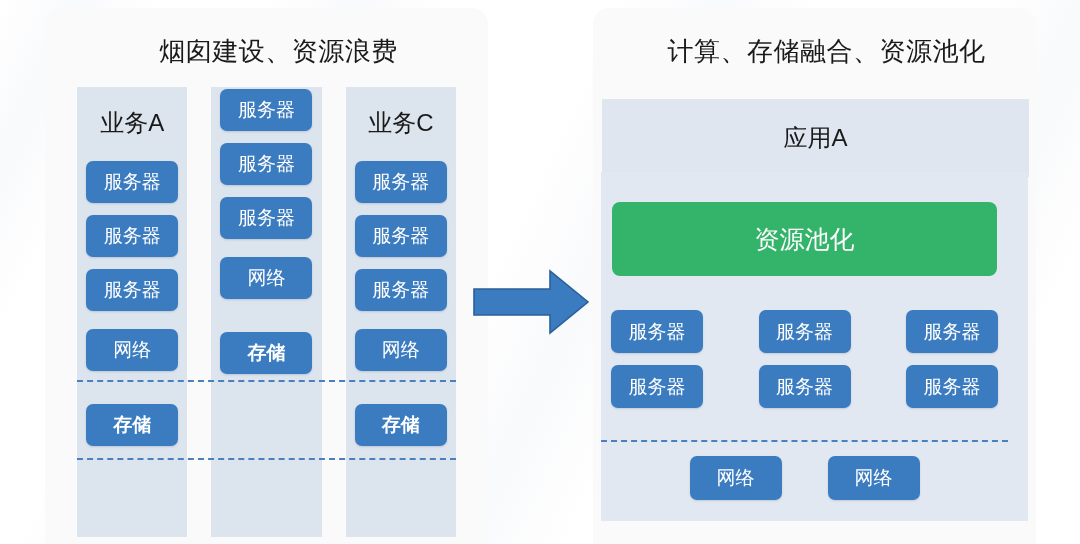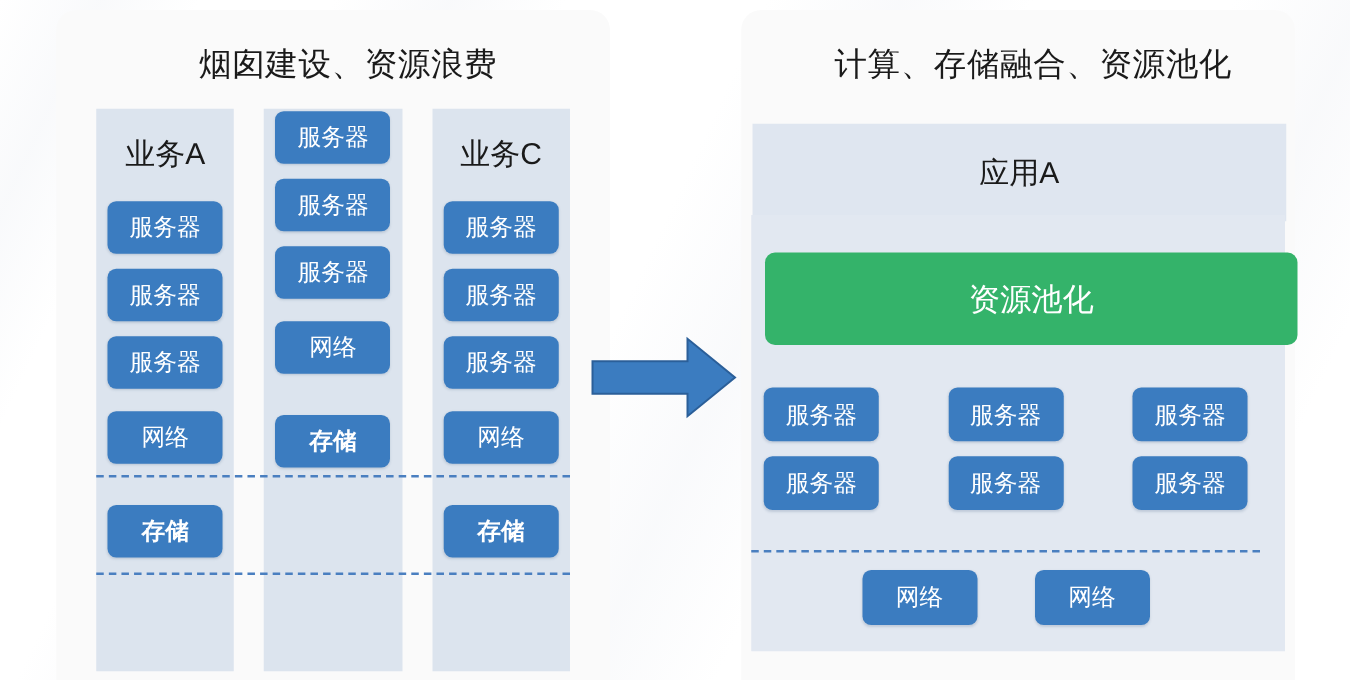--- a/index.html
+++ b/index.html
@@ -157,21 +157,21 @@
     top: 164px;
     width: 407px;
     height: 349px;
     background: #e2e8f1;
     padding: 0 10px;
   }
   #pool-bar {
     position: absolute;
     left: 11px;
     top: 30px;
-    width: 426px;
+    width: 385px;
     height: 74px;
     background: #34b36a;
     border-radius: 8px;
     display: flex;
     align-items: center;
     justify-content: center;
     color: #ffffff;
     font-size: 25px;
     white-space: nowrap;
   }

